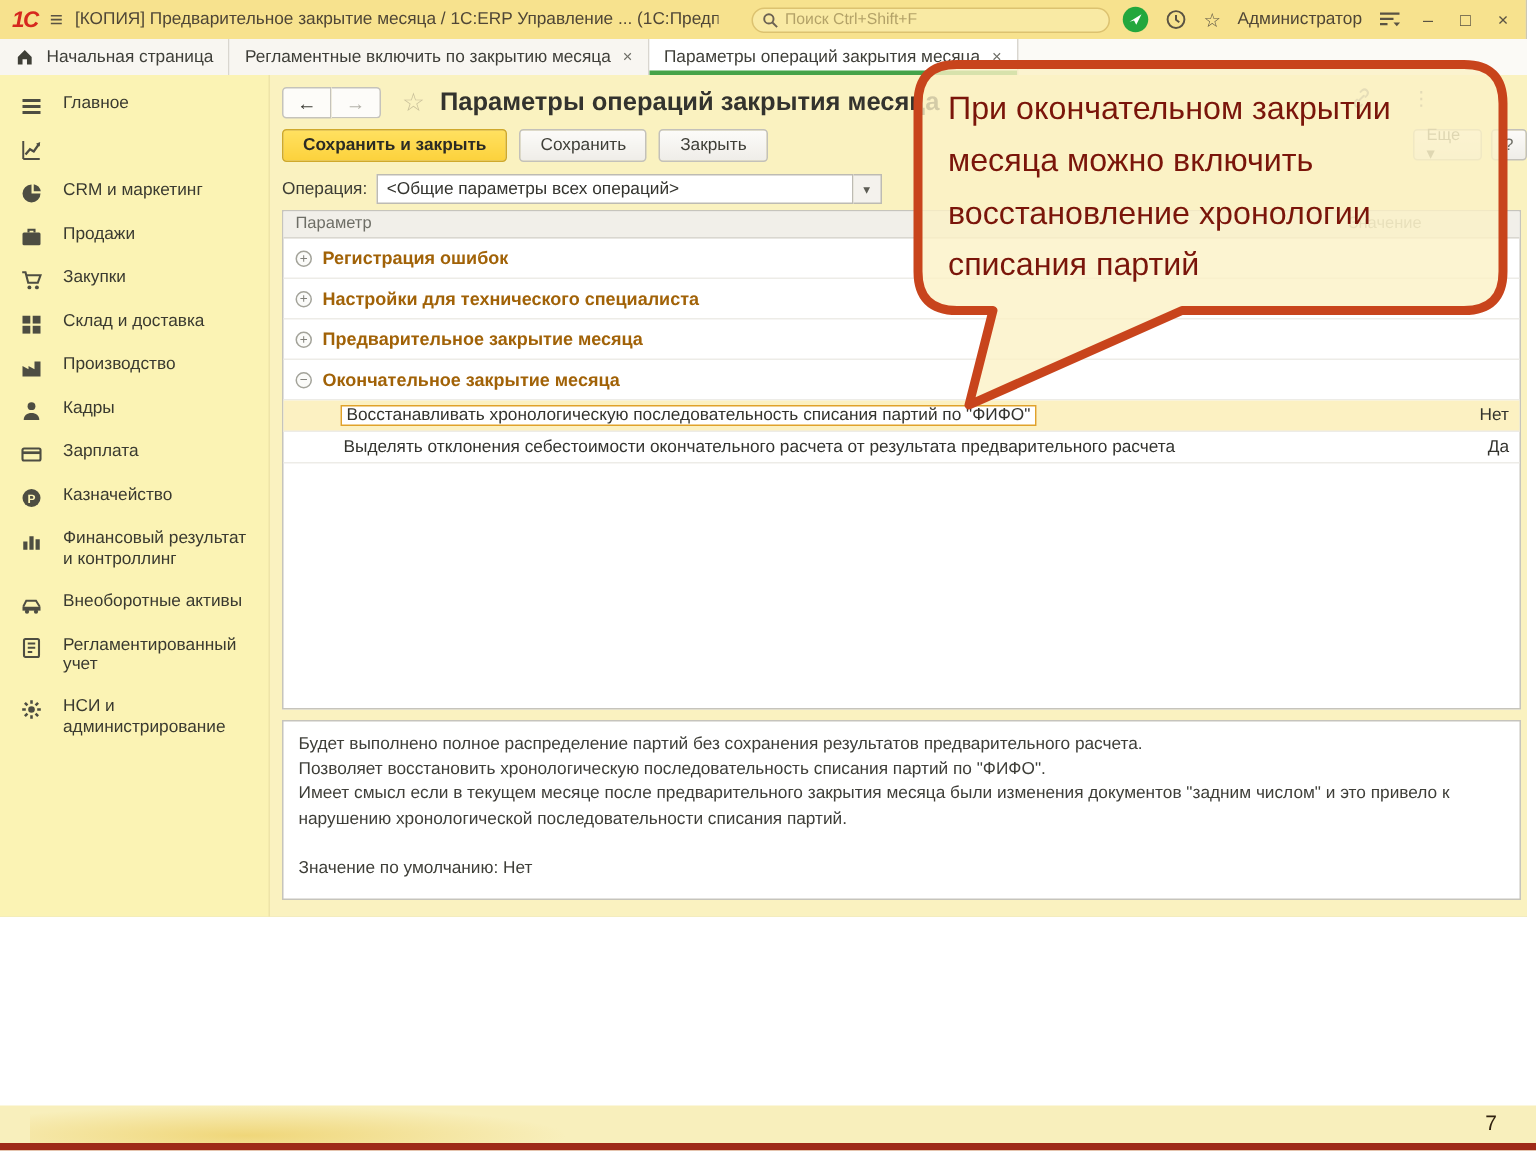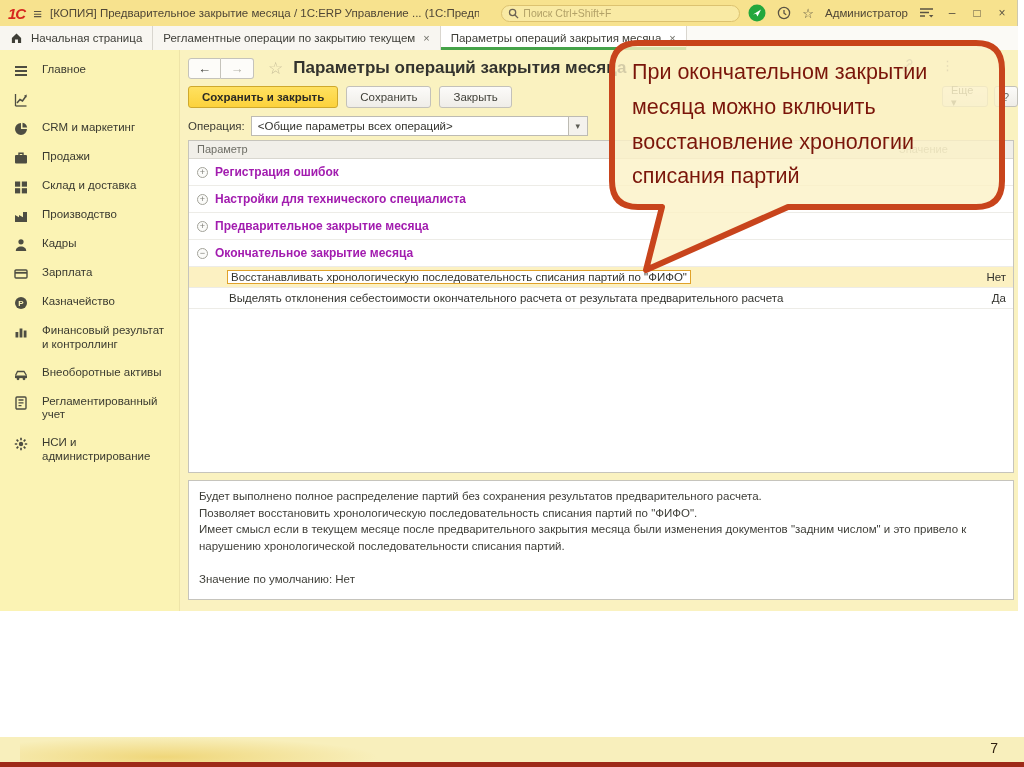--- a/index.html
+++ b/index.html
@@ -62,21 +62,21 @@
 
   
   .ptable { position:absolute; left:8px; top:90px; width:826px; height:333px; background:#ffffff; border:1px solid #c6c4bc; }
   .thead { height:18px; background:#f1efe9; border-bottom:1px solid #d9d7d0; position:relative; }
   .th-param { position:absolute; left:8px; top:2px; font-size:11px; color:#6e6e66; }
   .th-value { position:absolute; left:710px; top:2px; font-size:11px; color:#9b9b92; }
   .trow { position:relative; border-bottom:1px solid #edece7; display:flex; align-items:center; }
   .trow.group { height:27px; }
   .trow.child { height:21px; }
   .expander { width:11px; height:11px; border:1px solid #a3a39a; border-radius:50%; color:#80807a; font-size:9px; line-height:9px; text-align:center; margin:0 7px 0 8px; flex:none; background:#fbfbf9; }
-  .g-label { font-size:12px; font-weight:bold; color:#a21caf; }
+  .g-label { font-size:12px; font-weight:bold; color:#a16207; }
   .c-label { font-size:11.5px; color:#33332e; margin-left:40px; }
   .c-value { position:absolute; right:7px; font-size:11.5px; color:#33332e; }
   .trow.hl { background:#fcf1c2; }
   .trow.hl .c-label { border:1px solid #e0a22a; background:#ffffff; padding:0 3px; margin-left:38px; }
 
   
   .descpanel { position:absolute; left:8px; top:430px; width:826px; height:120px; background:#ffffff; border:1px solid #c6c4bc; padding:7px 10px; }
   .desc-line { font-size:11.5px; color:#3e3e38; line-height:1.45; }
   .desc-default { margin-top:16px; }
 
@@ -139,21 +139,21 @@
   <div class="tabbar">
     <div class="tab">
       <span class="svgico home-ico">
         <svg width="13" height="12" viewBox="0 0 14 13">
             <path d="M2 6.5L7 1.5l5 5V12H8.6V8.2H5.4V12H2z" fill="#3f3f37"></path>
           </svg>
       </span>
       <span>Начальная страница</span>
     </div>
     <div class="tab">
-      <span>Регламентные операции по закрытию текущем</span>
+      <span>Регламентные включить по закрытию месяца</span>
       <span class="tab-close">×</span>
     </div>
     <div class="tab active">
       <span>Параметры операций закрытия месяца</span>
       <span class="tab-close">×</span>
     </div>
   </div>
 
   <div class="sidebar">
     <div class="sb-item">
@@ -184,20 +184,30 @@
       <span class="sb-label">CRM и маркетинг</span>
     </div>
     <div class="sb-item">
       <span class="sb-ico">
           <svg width="14" height="14" viewBox="0 0 14 14">
             <rect x="1" y="4" width="12" height="8.5" rx="1" fill="#4d4d42"></rect>
             <path d="M5 4V2.2h4V4" fill="none" stroke="#4d4d42" stroke-width="1.4"></path>
           </svg>
         </span>
       <span class="sb-label">Продажи</span>
+    </div>
+    <div class="sb-item">
+      <span class="sb-ico">
+          <svg width="14" height="14" viewBox="0 0 14 14">
+            <path d="M.8 1.5h2.2l1.8 7h6.4l1.8-5H4" fill="none" stroke="#4d4d42" stroke-width="1.4"></path>
+            <circle cx="5.6" cy="11.6" r="1.3" fill="#4d4d42"></circle>
+            <circle cx="10.6" cy="11.6" r="1.3" fill="#4d4d42"></circle>
+          </svg>
+        </span>
+      <span class="sb-label">Закупки</span>
     </div>
     <div class="sb-item">
       <span class="sb-ico">
           <svg width="14" height="14" viewBox="0 0 14 14">
             <rect x="1" y="1.5" width="5.2" height="5.2" fill="#4d4d42"></rect>
             <rect x="7.8" y="1.5" width="5.2" height="5.2" fill="#4d4d42"></rect>
             <rect x="1" y="8.2" width="5.2" height="5.2" fill="#4d4d42"></rect>
             <rect x="7.8" y="8.2" width="5.2" height="5.2" fill="#4d4d42"></rect>
           </svg>
         </span>

